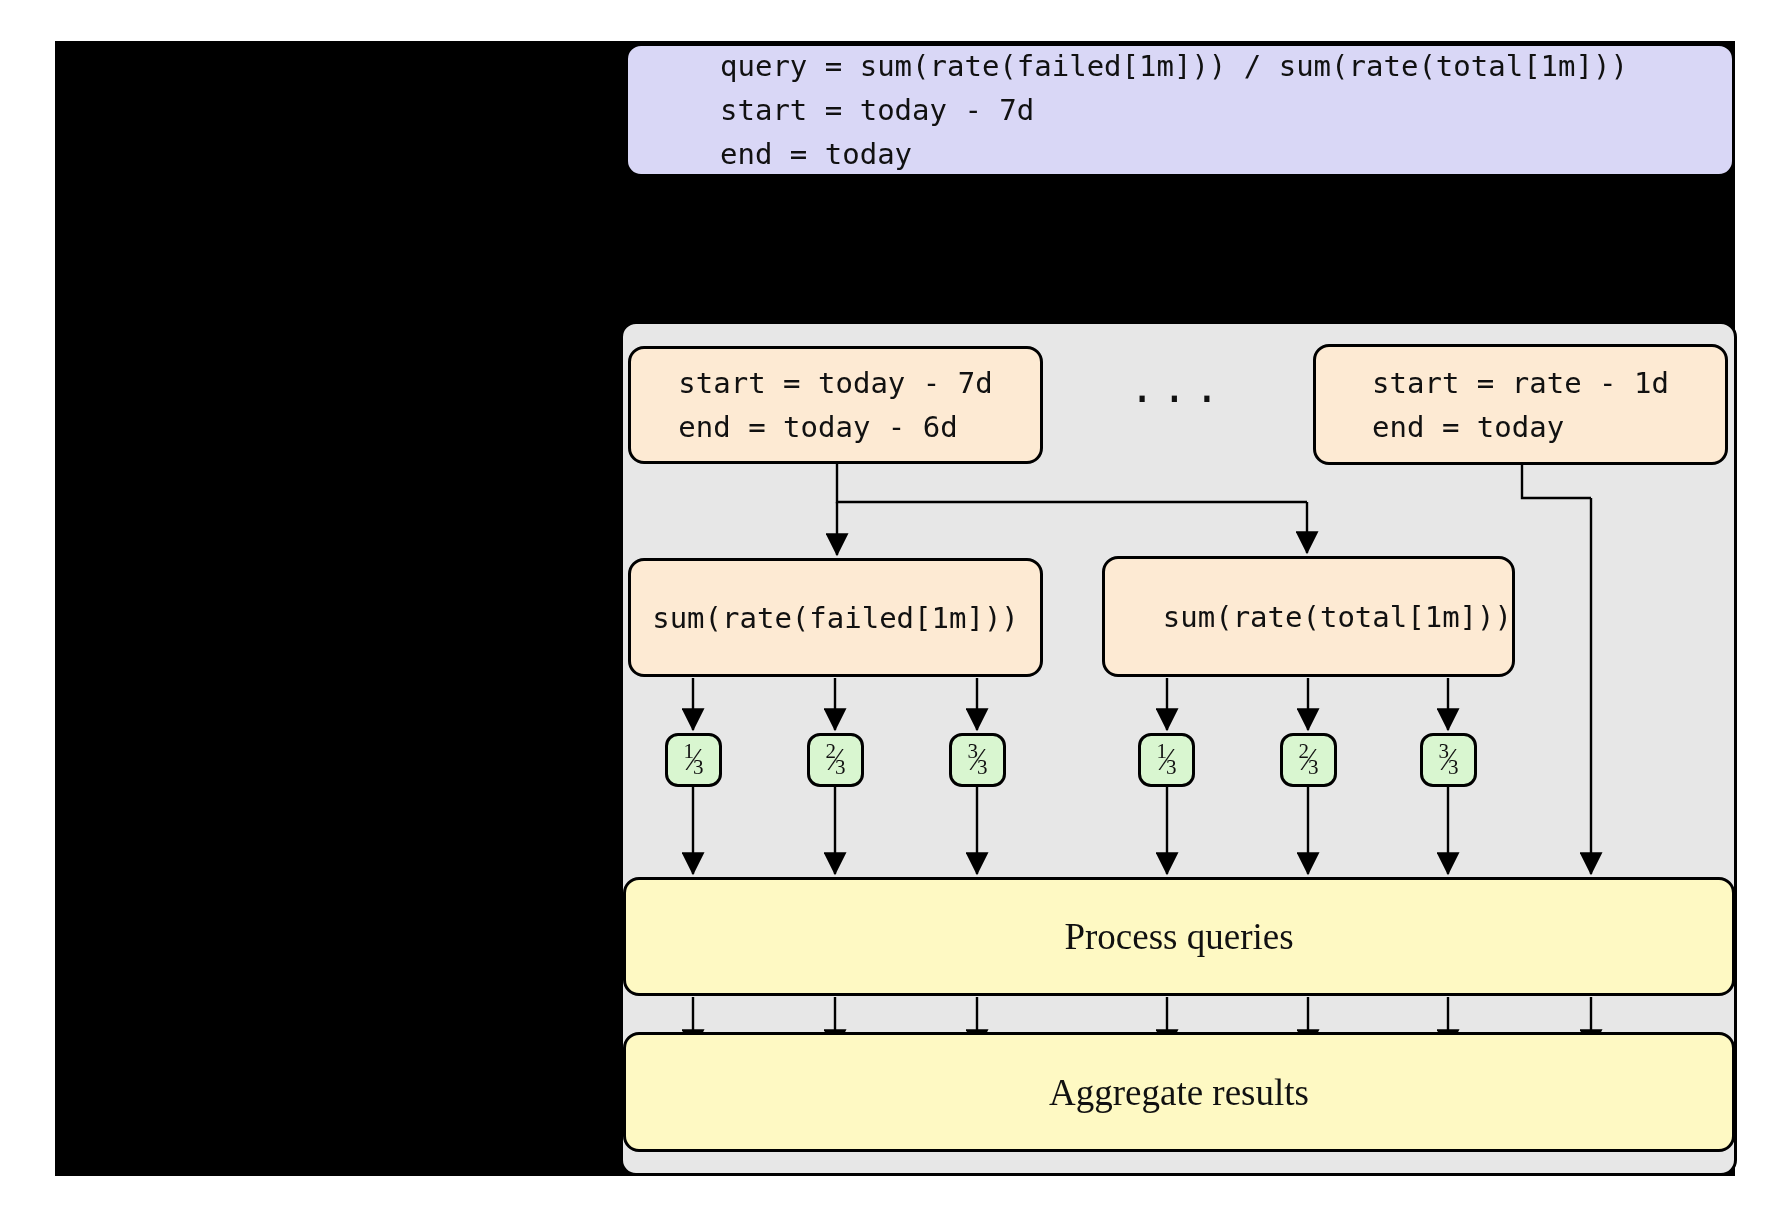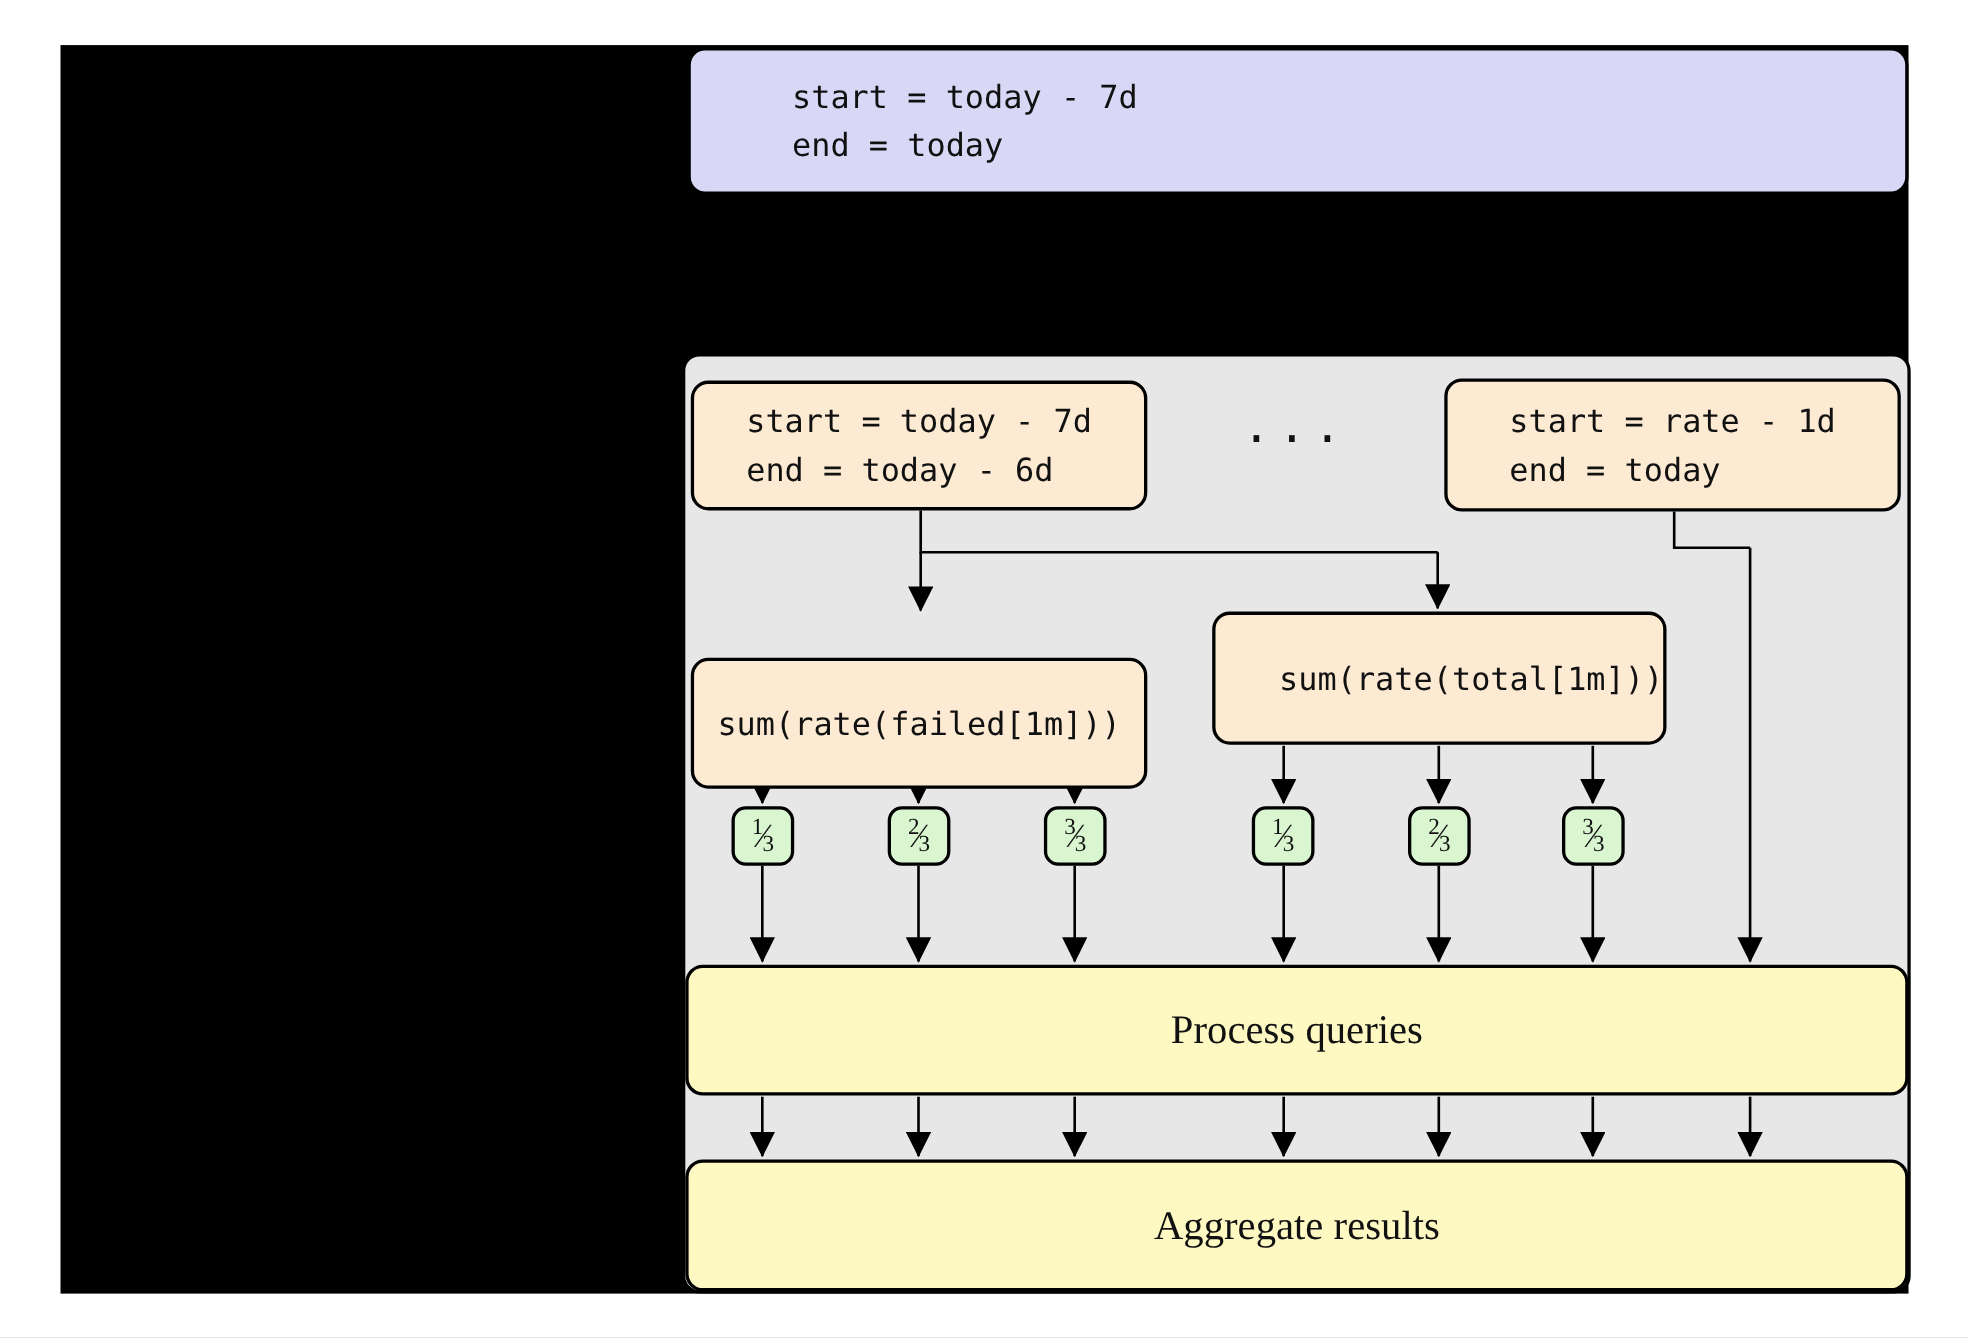--- a/index.html
+++ b/index.html
@@ -29,21 +29,21 @@
     padding-left:92px;
   }
   .obox {
     position:absolute; background:#fdead3; border:3px solid #000; border-radius:16px;
     box-sizing:border-box; display:flex; flex-direction:column; justify-content:center;
     align-items:center;
   }
   .obox .inner { text-align:left; }
   .range-left  { left:628px;  top:346px; width:415px; height:118px; }
   .range-right { left:1313px; top:344px; width:415px; height:121px; }
-  .query-left  { left:628px;  top:558px; width:415px; height:119px;margin-top:40px; }
+  .query-left  { left:628px;  top:558px; width:415px; height:119px; }
   .query-right { left:1102px; top:556px; width:413px; height:121px;align-items:flex-end; }
 
   .dots {
     position:absolute; left:1123px; top:358px; width:110px; height:56px;
     display:flex; align-items:flex-end; justify-content:center;
     font-family:"DejaVu Sans Mono", monospace; font-size:42px; color:#111;
     letter-spacing:7px; line-height:52px;
   }
 
   .shard {
@@ -57,31 +57,32 @@
   .shard .fd { font-size:21px; display:inline-block; transform:translateY(7px); }
   .s1 { left:665px; }  .s2 { left:807px; }  .s3 { left:949px; }
   .s4 { left:1138px; } .s5 { left:1280px; } .s6 { left:1420px; }
 
   .stage {
     position:absolute; left:623px; width:1112px;
     background:#fef9c3; border:3px solid #000; border-radius:16px;
     box-sizing:border-box; display:flex; align-items:center; justify-content:center;
   }
   .process   { top:877px;  height:119px; }
-  .aggregate { top:1054px; height:120px;justify-content:center; }
+  .aggregate { top:1032px; height:120px;justify-content:center; }
   .serif-label { font-family:"Liberation Serif", serif; font-size:37px; color:#111; }
 </style>
 </head>
 <body>
 
 <div class="page">
 
   <div class="black-rect"></div>
 
   <div class="code-box">
+    <div class="mono">query = sum(rate(failed[1m])) / sum(rate(total[1m]))</div>
     <div class="mono">start = today - 7d</div>
     <div class="mono">end = today</div>
   </div>
 
   <div class="panel"></div>
 
   <svg class="wires" viewBox="0 0 1789 1216">
     <defs>
       <marker id="ah" viewBox="0 0 10 10" refX="9.5" refY="5" markerWidth="25" markerHeight="23" orient="auto" markerUnits="userSpaceOnUse">
         <path d="M0,0 L10,5 L0,10 Z" style="fill:#000; stroke:none;"></path>

